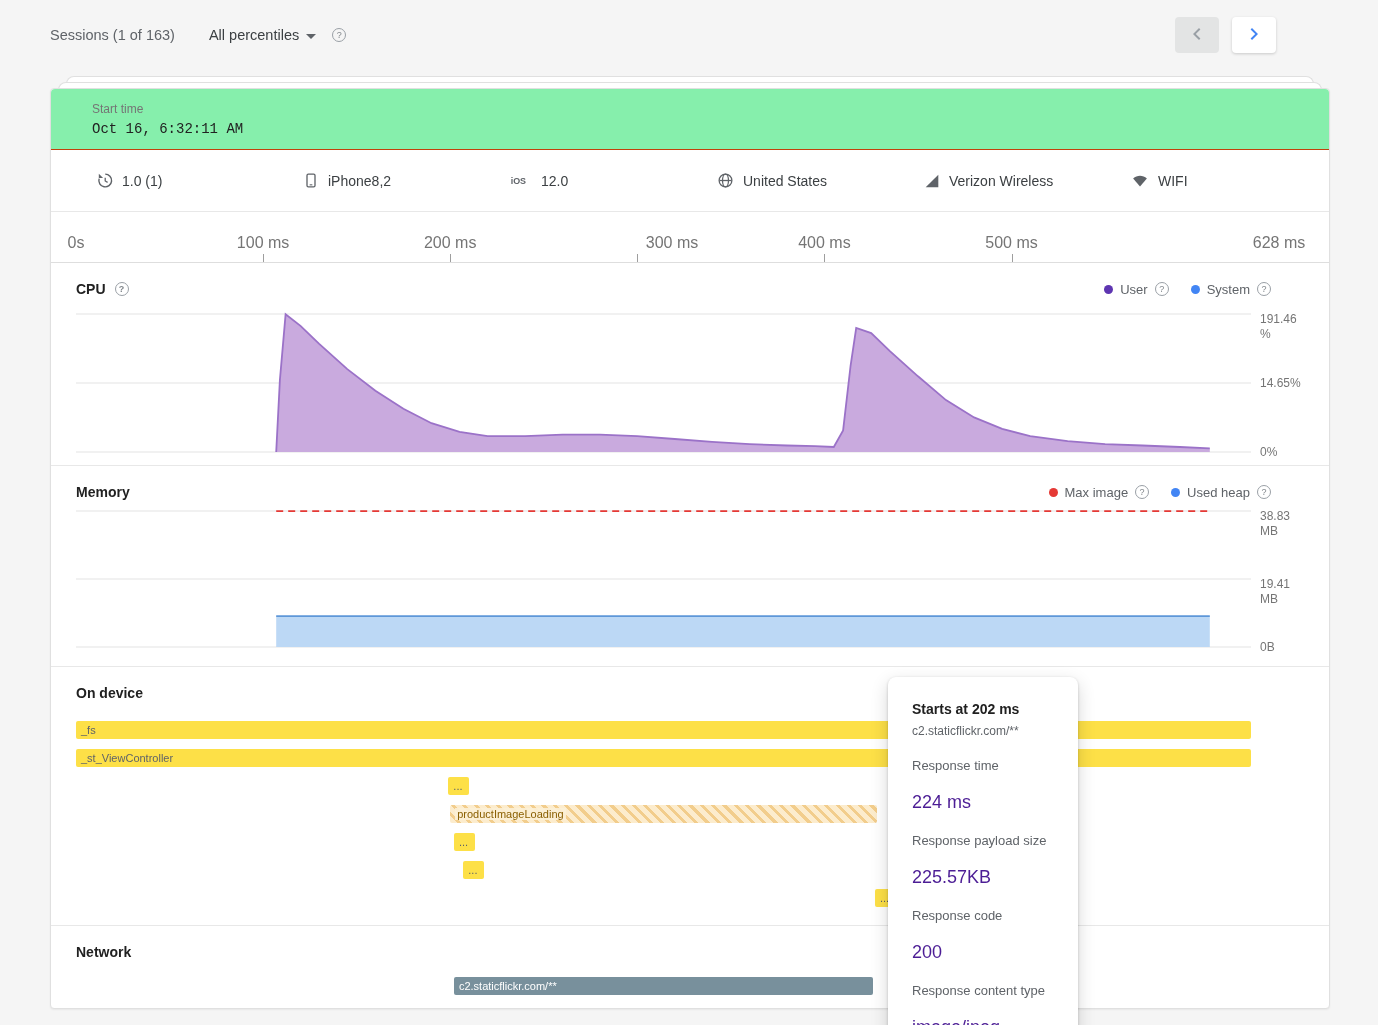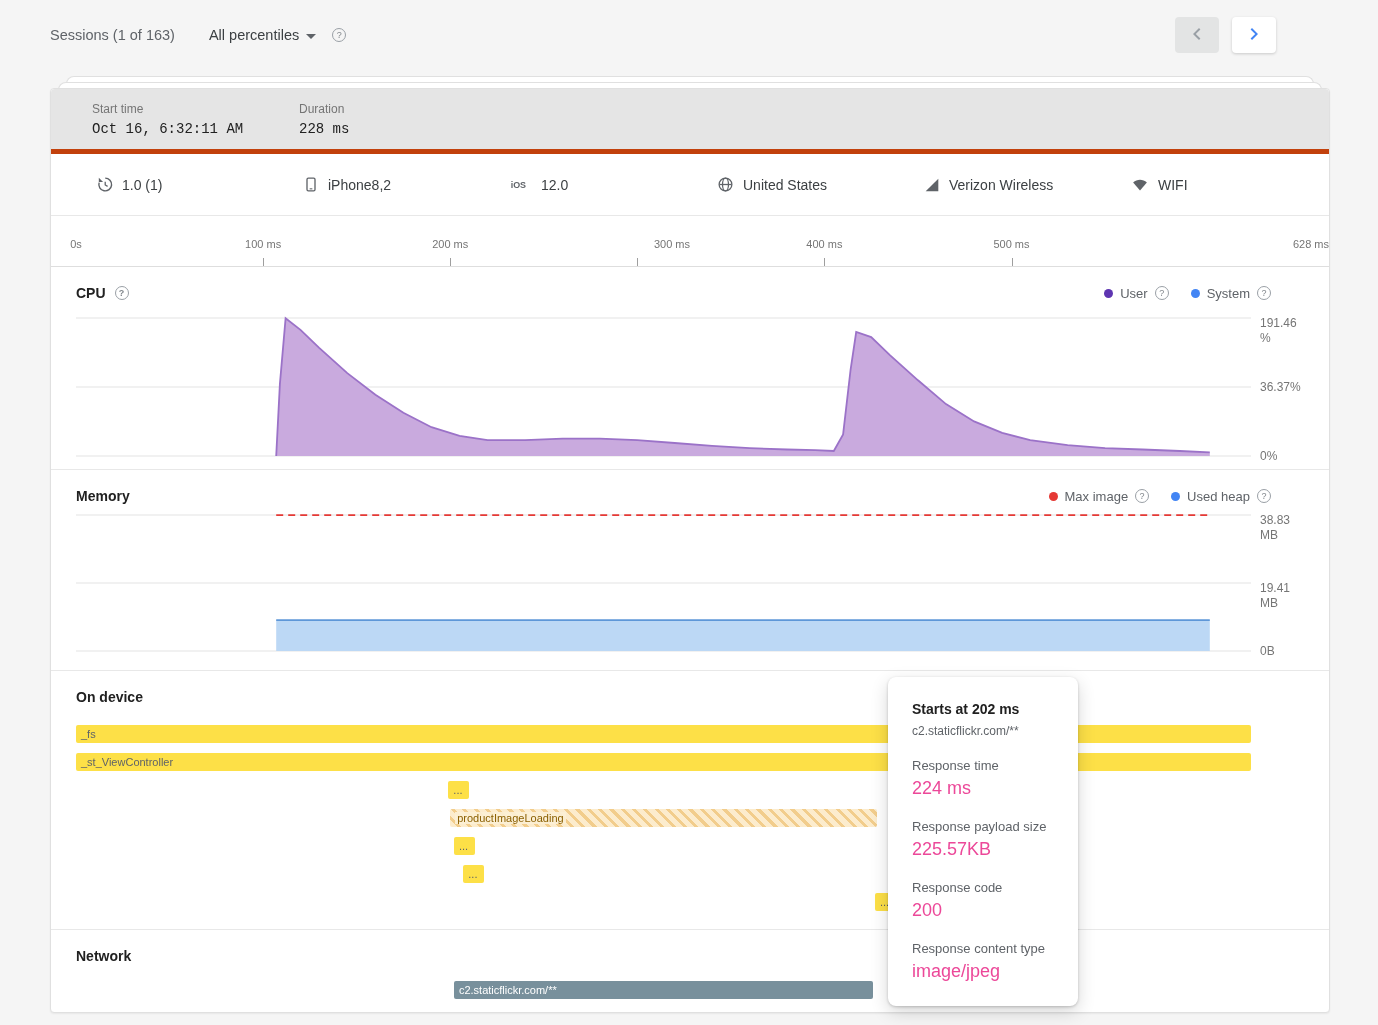--- a/index.html
+++ b/index.html
@@ -30,35 +30,35 @@
 
   
   .deck { position:absolute; left:50px; top:76px; width:1280px; }
   .stack { background:#fff; border:1px solid #e0e0e0; border-bottom:none;
     border-radius:8px 8px 0 0; height:12px; }
   .stack-2 { margin:0 16px -6px; }
   .stack-1 { margin:0 8px -6px; }
   .card { position:relative; background:#fff; border:1px solid #e0e0e0; border-radius:4px;
     box-shadow:0 1px 2px rgba(0,0,0,0.06); }
 
-  .summary { display:flex; background:#e5e5e5; border-bottom:5px solid #c2410c;
-    border-radius:4px 4px 0 0; padding:13px 0 12px 41px; }
+  .summary { display:flex; background:#86efac; border-bottom:1px solid #c2410c;
+    border-radius:4px 4px 0 0; padding:13px 0 12px 41px;flex-direction:column; }
   .summary-col { width:207px; }
   .summary-label { font-size:12px; color:#757575; margin-bottom:5px; }
   .summary-value { font-size:14px; color:#212121;font-family:Liberation Mono, monospace; }
 
   .device-row { display:flex; align-items:center; height:62px;
     border-bottom:1px solid #e8e8e8; padding-left:45px; }
   .dev-item { display:flex; align-items:center; gap:9px; width:207px; flex:none;
     font-size:14px; color:#3c4043; }
   .dev-item svg { flex:none; display:block; }
 
   .ruler { position:relative; height:51px; border-bottom:1px solid #dedede; }
   .tick-label { position:absolute; top:22px; transform:translateX(-50%);
-    font-size:11px; color:#757575; white-space:nowrap; }
+    font-size:16px; color:#757575; white-space:nowrap; }
   .tick-mark { position:absolute; bottom:0; width:1px; height:8px; background:#9e9e9e; }
 
   .section { border-bottom:1px solid #e8e8e8; }
   .section:last-of-type { border-bottom:none; }
   .sec-header { display:flex; align-items:center; padding:18px 58px 6px 25px; }
   .sec-title { font-size:14px; font-weight:bold; color:#212121; display:flex;
     align-items:center; gap:9px; }
   .legend { margin-left:auto; display:flex; align-items:center; }
   .legend-item { display:flex; align-items:center; gap:7px; font-size:13px; color:#5f6368; }
   .legend-item + .legend-item { margin-left:22px; }
@@ -85,21 +85,21 @@
   .network-section .traces { margin-top:11px; }
   .network-section .trace-row { margin-bottom:0; height:19px; }
 
   
   .tooltip { position:absolute; left:888px; top:677px; width:190px; background:#fff;
     border-radius:8px; padding:24px; z-index:10;
     box-shadow:0 1px 3px rgba(0,0,0,0.2), 0 6px 18px rgba(0,0,0,0.16); }
   .tt-title { font-size:14px; font-weight:bold; color:#212121; }
   .tt-sub { font-size:12px; color:#5f6368; margin-top:7px; }
   .tt-label { font-size:13px; color:#5f6368; margin-top:20px; }
-  .tt-value { font-size:18px; color:#ec4899; margin-top:4px; line-height:22px; }
+  .tt-value { font-size:18px; color:#4c1d95; margin-top:18px; line-height:22px; }
 </style>
 </head>
 <body>
 
 <div class="page">
 
   <div class="toolbar">
     <span class="sessions-label">Sessions (1 of 163)</span>
     <div class="percentiles">
       <span>All percentiles</span>
@@ -124,24 +124,20 @@
     <div class="stack stack-2"></div>
     <div class="stack stack-1"></div>
 
     <div class="card">
 
       <div class="summary">
         <div class="summary-col">
           <div class="summary-label">Start time</div>
           <div class="summary-value">Oct 16, 6:32:11 AM</div>
         </div>
-        <div class="summary-col">
-          <div class="summary-label">Duration</div>
-          <div class="summary-value">228 ms</div>
-        </div>
       </div>
 
       <div class="device-row" id="device-row">
           <div class="dev-item">
             <span>
               <svg width="17" height="17" viewBox="0 0 24 24">
                 <path d="M13 3a9 9 0 1 1-8.6 6.4" fill="none" stroke="#5f6368" stroke-width="2"></path>
                 <path d="M4 2.6v6h6z" fill="#5f6368"></path>
                 <path d="M13 8v4.6l3.4 2" fill="none" stroke="#5f6368" stroke-width="1.8"></path>
               </svg>
@@ -198,21 +194,21 @@
           <span class="tick-label" style="left: 212.102px;">100 ms</span>
           <span class="tick-mark" style="left: 212.102px;"></span>
           <span class="tick-label" style="left: 399.204px;">200 ms</span>
           <span class="tick-mark" style="left: 399.204px;"></span>
           <span class="tick-label" style="left: 621px;">300 ms</span>
           <span class="tick-mark" style="left: 586.306px;"></span>
           <span class="tick-label" style="left: 773.408px;">400 ms</span>
           <span class="tick-mark" style="left: 773.408px;"></span>
           <span class="tick-label" style="left: 960.51px;">500 ms</span>
           <span class="tick-mark" style="left: 960.51px;"></span>
-          <span class="tick-label" style="left: 1260px;">628 ms</span>
+          <span class="tick-label" style="left: 1228px;">628 ms</span>
         </div>
 
       <section class="section">
         <div class="sec-header">
           <div class="sec-title">
             <span>CPU</span>
             <span class="help">?</span>
           </div>
           <div class="legend" id="cpu-legend">
               <span class="legend-item">
@@ -230,21 +226,21 @@
         <div class="chart cpu-chart">
           <svg id="cpu-svg" preserveAspectRatio="none" viewBox="0 0 1175 152" width="1175" height="152">
               <line x1="0" x2="1175" y1="11.0" y2="11.0" stroke="#e3e3e3" stroke-width="1"></line>
               <line x1="0" x2="1175" y1="80.0" y2="80.0" stroke="#e3e3e3" stroke-width="1"></line>
               <line x1="0" x2="1175" y1="149.0" y2="149.0" stroke="#e3e3e3" stroke-width="1"></line>
               <path d="M200.2 149.0 L203.9 76.9 L209.6 11.3 L224.5 22.9 L243.2 40.9 L271.3 66.1 L299.4 87.7 L327.4 105.8 L355.5 120.2 L383.6 128.8 L411.6 133.1 L449.0 133.1 L486.5 131.7 L523.9 131.7 L561.3 133.1 L598.7 136.0 L636.1 138.9 L673.6 141.1 L711.0 142.5 L739.1 143.2 L757.8 144.0 L767.1 127.4 L774.6 62.5 L780.2 25.0 L795.2 30.1 L813.9 48.1 L842.0 73.3 L870.0 97.1 L898.1 114.4 L926.2 125.9 L954.2 133.1 L991.6 138.2 L1029.1 141.1 L1066.5 142.5 L1103.9 144.0 L1133.8 145.4 L1133.8 149.0 L200.2 149.0 Z" fill="#c9aade"></path>
               <path d="M200.2 149.0 L203.9 76.9 L209.6 11.3 L224.5 22.9 L243.2 40.9 L271.3 66.1 L299.4 87.7 L327.4 105.8 L355.5 120.2 L383.6 128.8 L411.6 133.1 L449.0 133.1 L486.5 131.7 L523.9 131.7 L561.3 133.1 L598.7 136.0 L636.1 138.9 L673.6 141.1 L711.0 142.5 L739.1 143.2 L757.8 144.0 L767.1 127.4 L774.6 62.5 L780.2 25.0 L795.2 30.1 L813.9 48.1 L842.0 73.3 L870.0 97.1 L898.1 114.4 L926.2 125.9 L954.2 133.1 L991.6 138.2 L1029.1 141.1 L1066.5 142.5 L1103.9 144.0 L1133.8 145.4" fill="none" stroke="#9b72c8" stroke-width="1.8"></path>
             </svg>
           <div id="cpu-ylabels">
               <div class="ylabel" style="top: 9px;">191.46 %</div>
-              <div class="ylabel" style="top: 73px;">36.37%</div>
+              <div class="ylabel" style="top: 73px;">14.65%</div>
               <div class="ylabel" style="top: 142px;">0%</div>
             </div>
         </div>
       </section>
 
       <section class="section">
         <div class="sec-header">
           <div class="sec-title">
             <span>Memory</span>
           </div>

